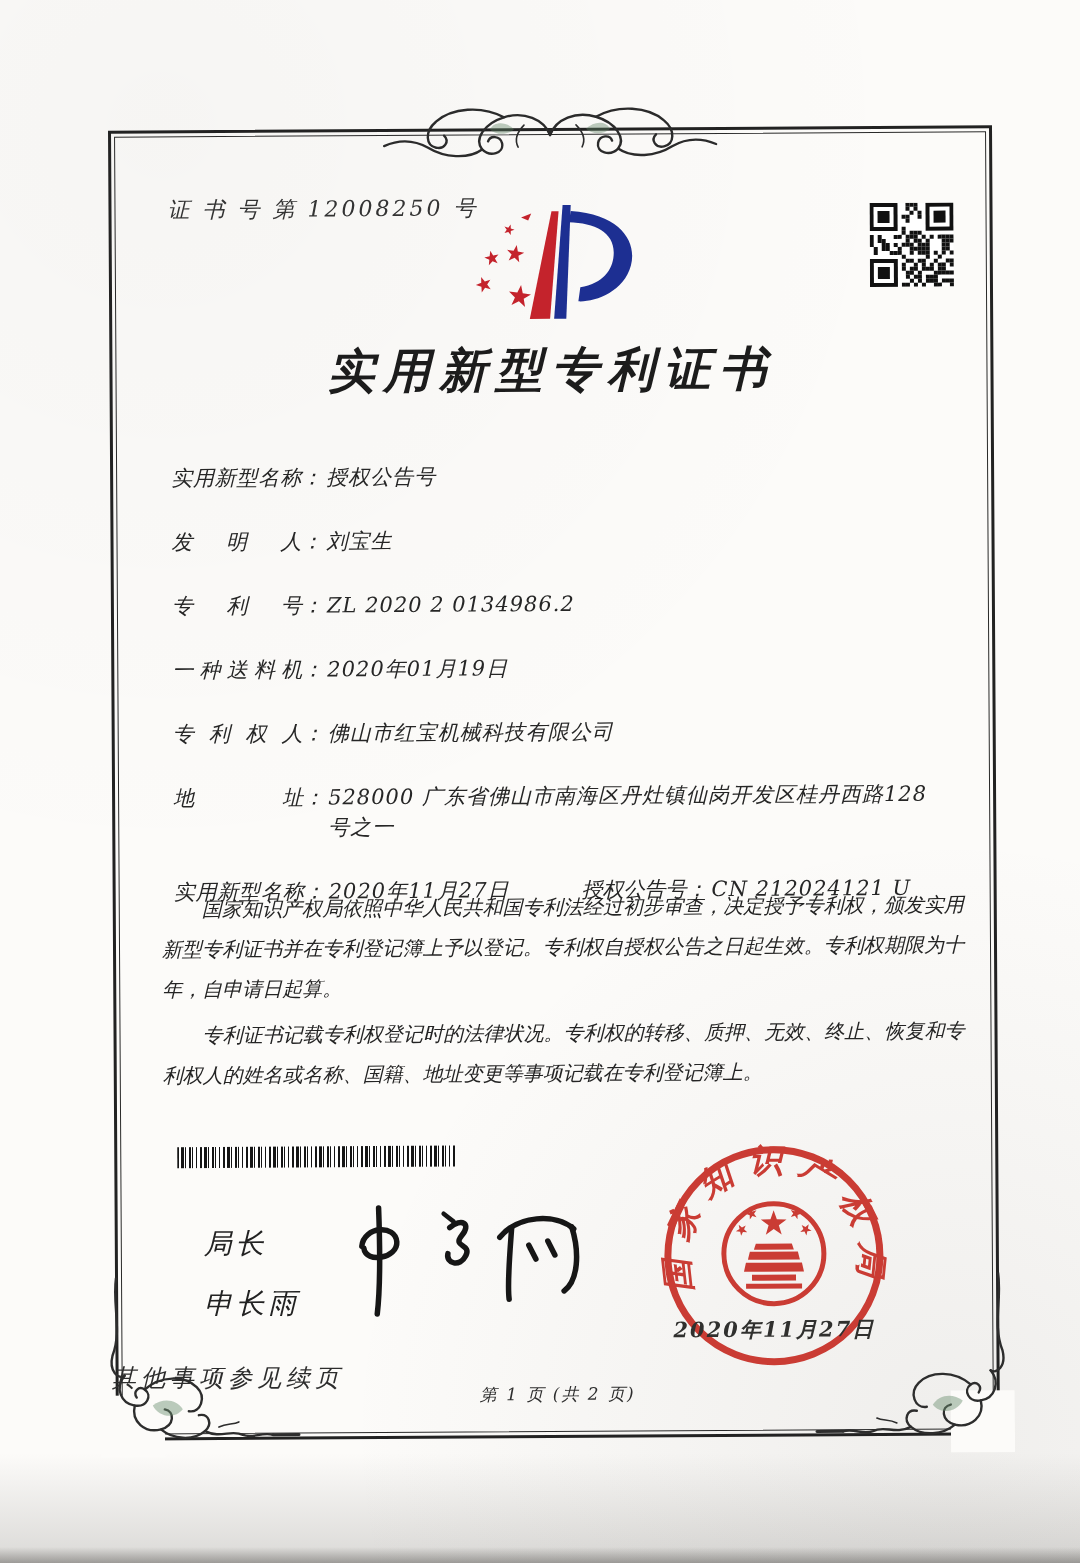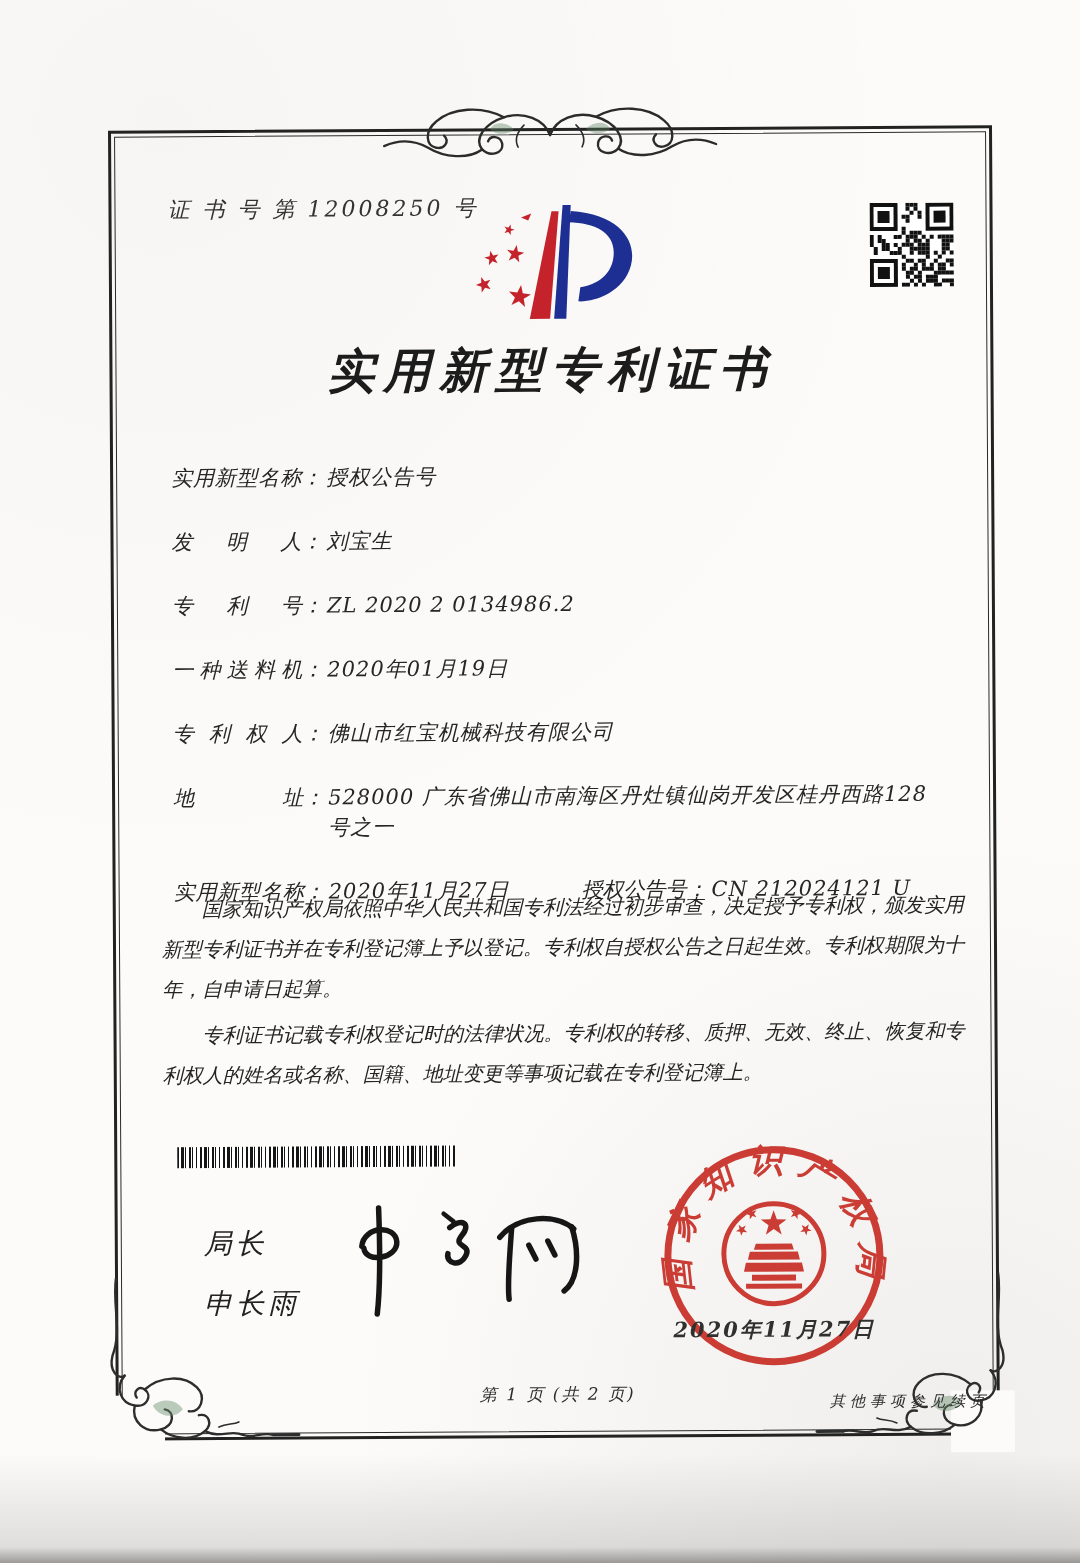--- a/index.html
+++ b/index.html
@@ -50,22 +50,22 @@
     font-size:21px;letter-spacing:2px;color:#30302e;font-weight:600;}
 
   .page-info{position:absolute;left:0;top:1252px;width:100%;text-align:center;
     font-size:17px;letter-spacing:2px;color:#2e2e2e;}
 
   .ornament-top{position:absolute;left:50%;top:-32px;transform:translateX(-50%);width:340px;height:70px;}
   .corner{position:absolute;width:200px;height:180px;}
   .corner-bl{left:-18px;bottom:-20px;}
   .corner-br{right:-18px;bottom:-20px;transform:scaleX(-1);}
 
-  .footer-note{position:absolute;left:112px;top:1392px;width:878px;text-align:right;
-    font-size:15px;letter-spacing:5px;color:#2d2d2d;}
+  .footer-note{position:absolute;left:112px;top:1362px;width:878px;text-align:left;
+    font-size:24px;letter-spacing:5px;color:#2d2d2d;}
 </style>
 </head>
 <body>
 
 <div class="photo">
 
   <div class="frame">
 
     <svg class="ornament-top" viewBox="0 0 340 70">
       <g stroke="#2b2b2b" stroke-width="2.4" fill="none" stroke-linecap="round">

